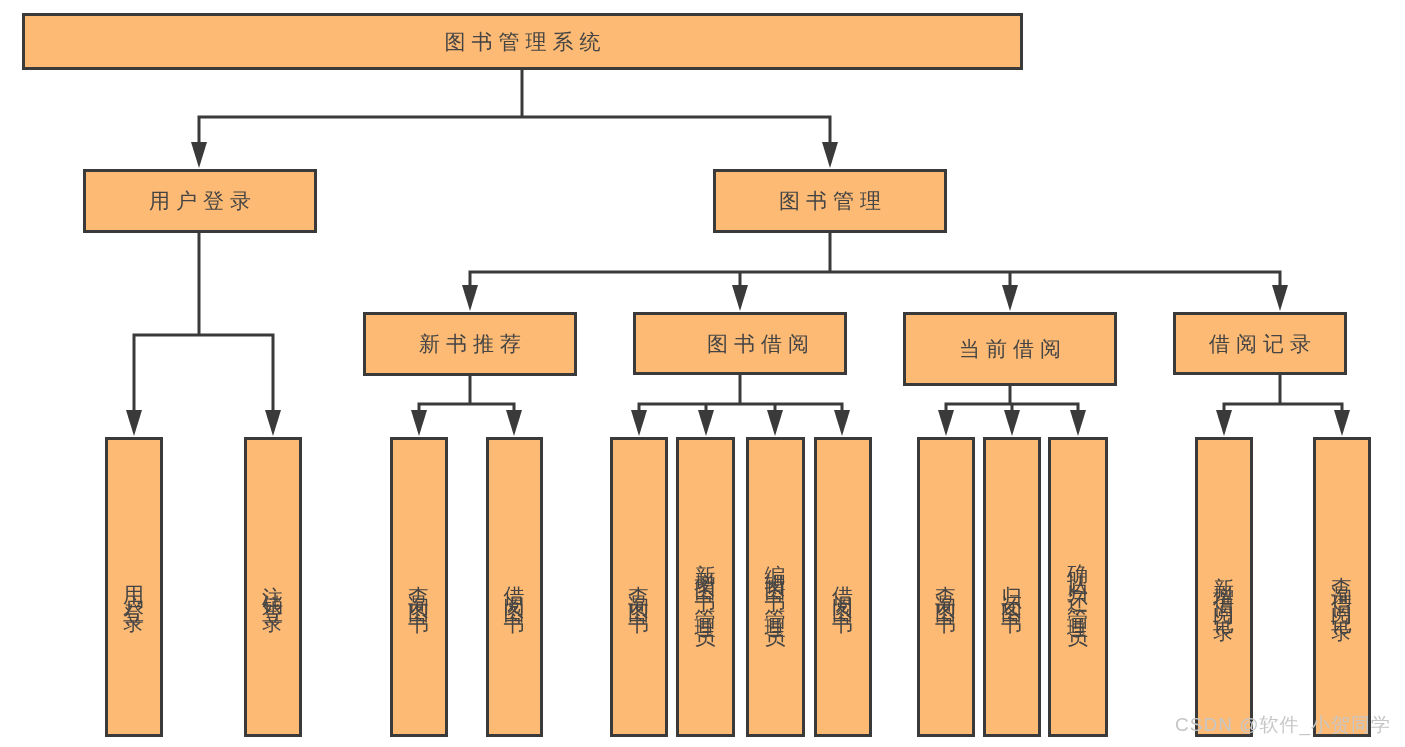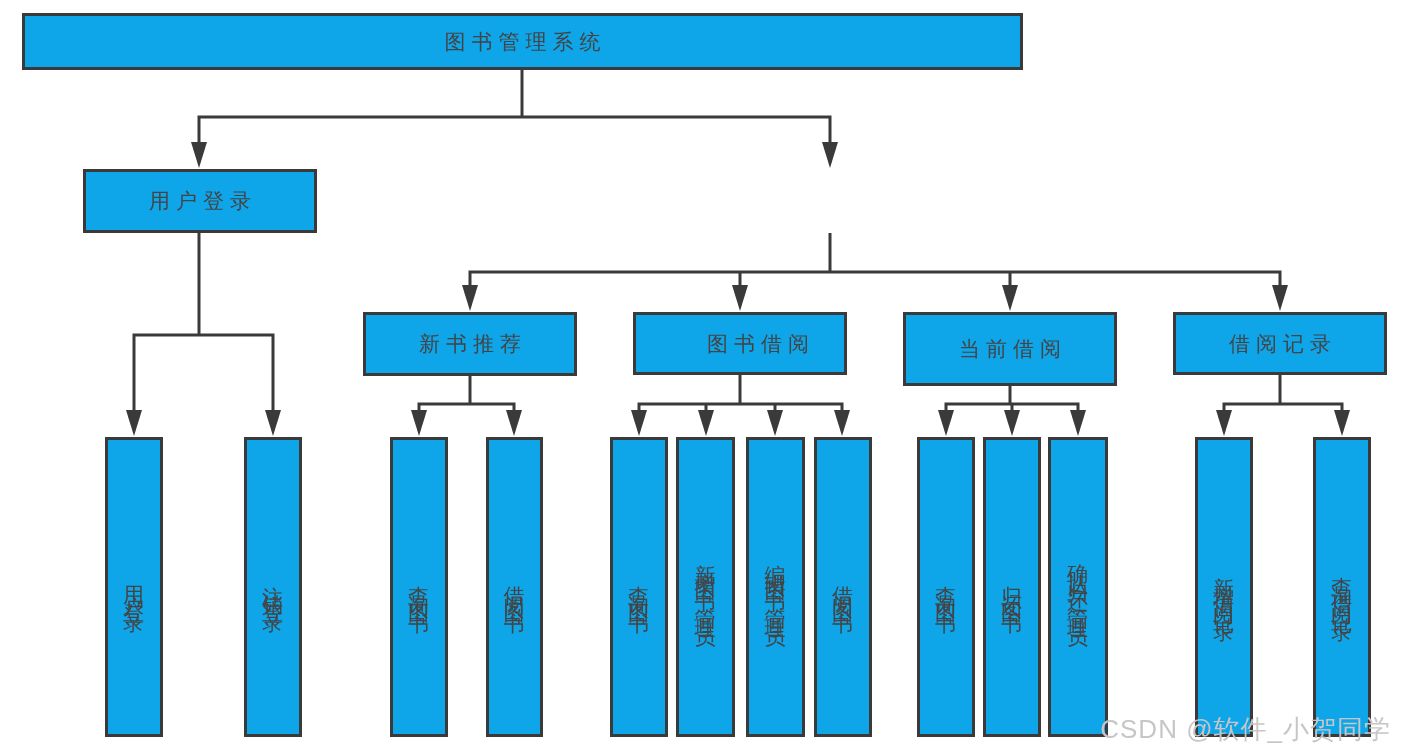--- a/index.html
+++ b/index.html
@@ -14,21 +14,21 @@
     width:1405px;height:747px;
     background:var(--bg);
     font-family:"Liberation Sans", sans-serif;
     overflow:hidden;
   }
   .connectors{position:absolute;left:0;top:0;z-index:0;}
   .node{
     position:absolute;
     box-sizing:border-box;
     border:3px solid var(--line);
-    background:#0ea5e9;
+    background:#fdba74;
     display:flex;align-items:center;justify-content:center;
     z-index:1;
     color:var(--text);
     text-align:right;
   }
   .hlabel{
     font-size:21px;
     letter-spacing:6px;
     text-indent:6px; 
     white-space:nowrap;
@@ -39,21 +39,21 @@
     writing-mode:vertical-rl;
     text-orientation:mixed;
     font-size:21px;
     letter-spacing:9px;
     line-height:1;
     color:var(--text);
   }
   .watermark{
     position:absolute;
     top:712px;right:14px;
-    font-size:26px;
+    font-size:19px;
     letter-spacing:1px;
     color:var(--wm);
     z-index:5;
     white-space:nowrap;
   }
 </style>
 </head>
 <body>
 
 <div class="stage">
@@ -110,31 +110,34 @@
     </g>
   </svg>
 
   <div class="node" style="left:22px;top:13px;width:1001px;height:57px;">
     <span class="hlabel">图书管理系统</span>
   </div>
 
   <div class="node" style="left:83px;top:169px;width:234px;height:64px;">
     <span class="hlabel">用户登录</span>
   </div>
+  <div class="node" style="left:713px;top:169px;width:234px;height:64px;">
+    <span class="hlabel">图书管理</span>
+  </div>
 
   <div class="node" style="left:363px;top:312px;width:214px;height:64px;">
     <span class="hlabel">新书推荐</span>
   </div>
   <div class="node" style="left:633px;top:312px;width:214px;height:63px;padding-left:36px;">
     <span class="hlabel">图书借阅</span>
   </div>
   <div class="node" style="left:903px;top:312px;width:214px;height:74px;">
     <span class="hlabel">当前借阅</span>
   </div>
-  <div class="node" style="left:1173px;top:312px;width:214px;height:63px;">
+  <div class="node" style="left:1173px;top:312px;width:174px;height:63px;">
     <span class="hlabel">借阅记录</span>
   </div>
 
   <div class="node vnode" style="left:105px;width:58px;">
     <span class="vlabel">用户登录</span>
   </div>
   <div class="node vnode" style="left:244px;width:58px;">
     <span class="vlabel">注销登录</span>
   </div>
 

